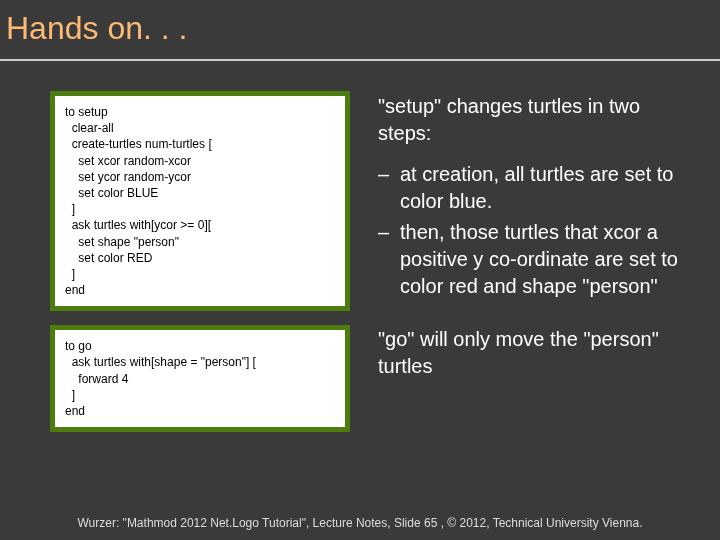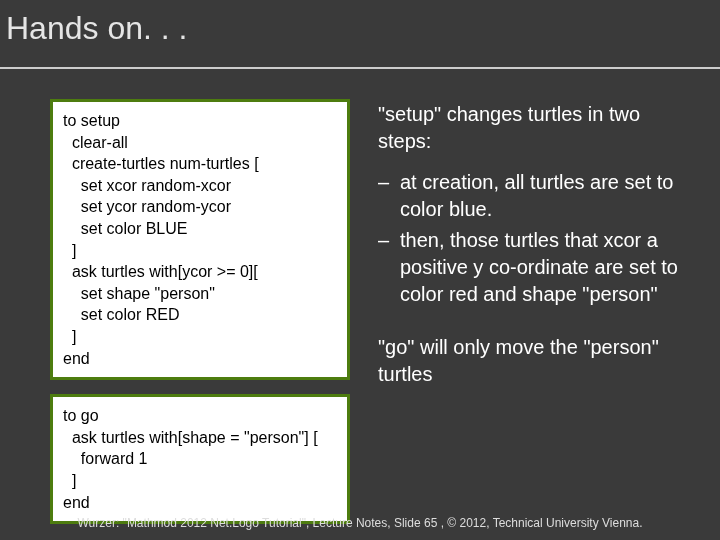--- a/index.html
+++ b/index.html
@@ -8,42 +8,42 @@
     height: 540px;
     background: #3a3a3a;
     font-family: Arial, Helvetica, sans-serif;
     color: #fff;
     position: relative;
     overflow: hidden;
   }
   .title {
     font-size: 32px;
     font-weight: normal;
-    color: #e5e5e5;
-    padding: 10px 6px 20px 6px;
+    color: #fdba74;
+    padding: 10px 6px 12px 6px;
     border-bottom: 2px solid #ccc;
   }
   .content {
     display: flex;
     padding: 30px 28px 0 50px;
     gap: 28px;
   }
   .left-col {
     flex: 0 0 300px;
     display: flex;
     flex-direction: column;
     gap: 14px;
   }
   .code-box {
     background: #fff;
     color: #000;
-    border: 3px solid #4d7c0f;
+    border: 5px solid #4d7c0f;
     padding: 8px 10px 8px 10px;
     font-family: Arial, Helvetica, sans-serif;
-    font-size: 16px;
+    font-size: 12px;
     line-height: 1.35;
     white-space: pre;
   }
   .right-col {
     flex: 1;
     color: #fff;
     font-size: 20px;
     line-height: 1.35;
     padding-top: 2px;
   }
@@ -76,21 +76,21 @@
     set ycor random-ycor
     set color BLUE
   ]
   ask turtles with[ycor &gt;= 0][
     set shape "person"
     set color RED
   ]
 end</div>
     <div class="code-box">to go
   ask turtles with[shape = "person"] [
-    forward 1
+    forward 4
   ]
 end</div>
   </div>
   <div class="right-col">
     <div class="para">"setup" changes turtles in two steps:</div>
     <ul class="bullets">
       <li>
         <span class="dash">–</span>
         <span class="btxt">at creation, all turtles are set to color blue.</span>
       </li>

